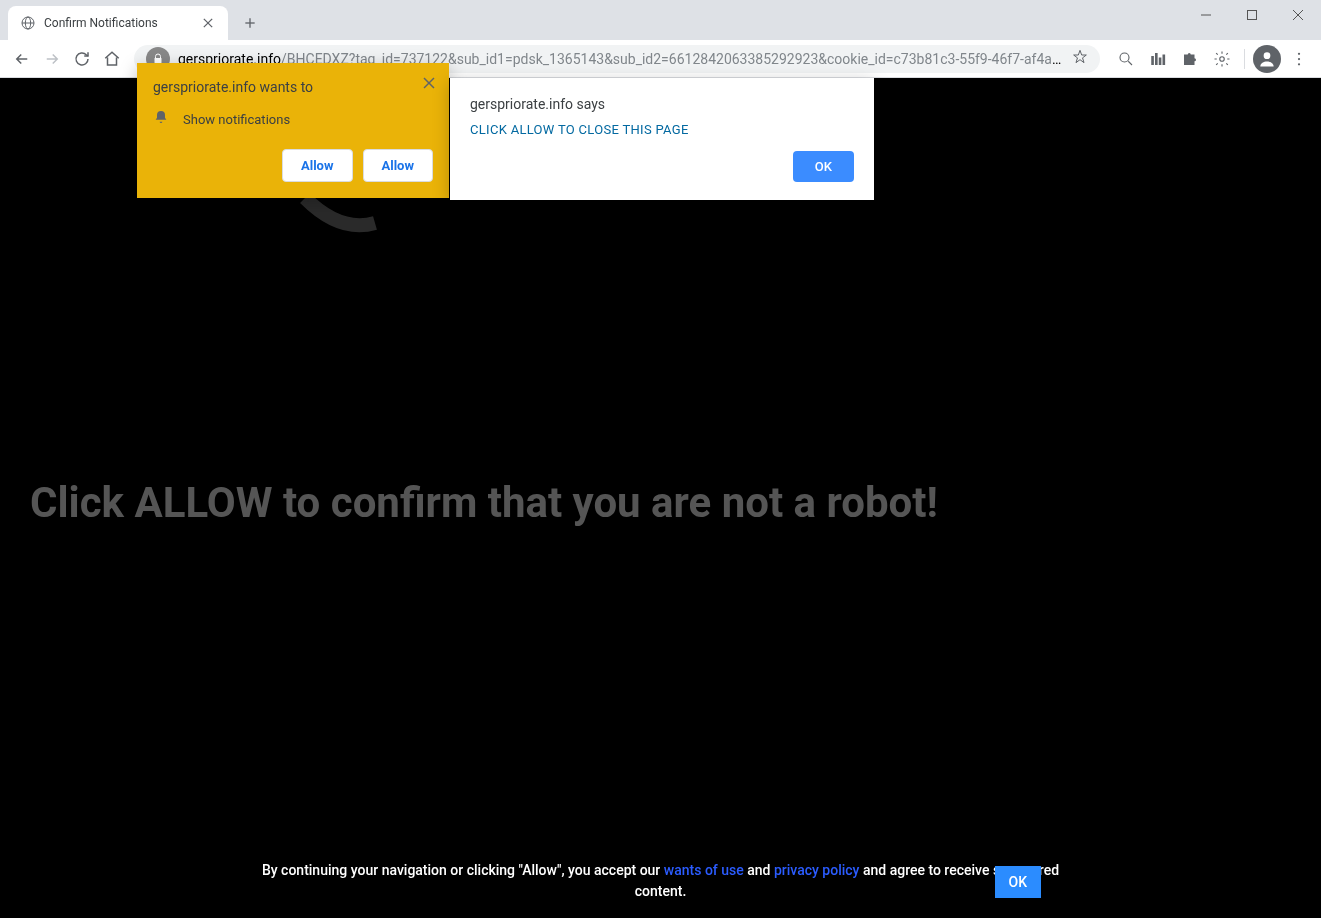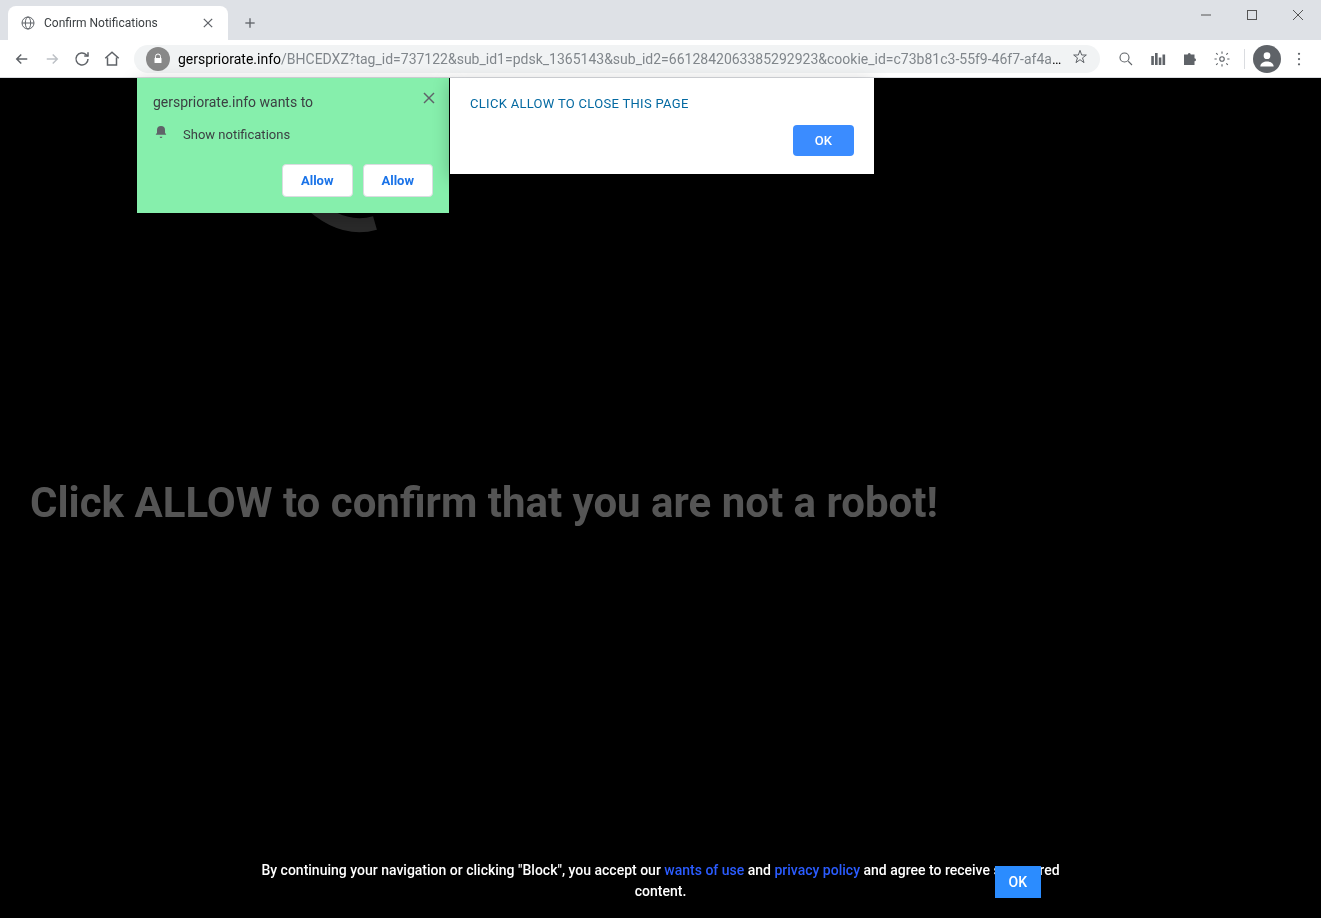--- a/index.html
+++ b/index.html
@@ -41,21 +41,21 @@
   .page { position: absolute; top: 78px; left: 0; right: 0; bottom: 0; background: #000; }
   .arrow-graphic { position: absolute; left: 290px; top: 100px; width: 90px; height: 60px; }
   .main-text { position: absolute; top: 400px; left: 0; right: 0; text-align: left; color: #555; font-size: 42px; font-weight: bold; padding: 0 30px; }
   
   .footer-bar { position: absolute; bottom: 16px; left: 0; right: 0; display: flex; align-items: center; justify-content: center; padding: 0 20px; }
   .footer-text { color: #fff; font-size: 14px; text-align: center; max-width: 800px; line-height: 1.5; font-weight: 500; }
   .footer-text a { color: #2b5cff; text-decoration: none; }
   .footer-ok { position: absolute; right: 280px; bottom: 20px; background: #2b8cff; color: #fff; border: none; padding: 8px 14px; font-size: 14px; font-weight: 500; }
   
   
-  .perm-popup { position: absolute; top: 78px; left: 137px; width: 312px; background: #86efac; box-shadow: 0 4px 16px rgba(0,0,0,.25); z-index: 50; padding: 16px; }
+  .perm-popup { position: absolute; top: 63px; left: 137px; width: 312px; background: #eab308; box-shadow: 0 4px 16px rgba(0,0,0,.25); z-index: 50; padding: 16px; }
   .perm-title { font-size: 14px; color: #3c4043; margin-bottom: 14px; }
   .perm-close { position: absolute; top: 10px; right: 10px; width: 20px; height: 20px; display: flex; align-items: center; justify-content: center; color: #5f6368; }
   .perm-row { display: flex; align-items: center; gap: 14px; margin-bottom: 20px; }
   .perm-bell { color: #5f6368; }
   .perm-row-text { font-size: 13px; color: #3c4043; }
   .perm-buttons { display: flex; justify-content: flex-end; gap: 10px; }
   .perm-btn { border: 1px solid #dadce0; background: #fff; color: #1a73e8; padding: 8px 18px; font-size: 13px; border-radius: 4px; font-weight: 700; }
   
   
   .alert-popup { position: absolute; top: 78px; left: 450px; width: 424px; background: #fff; box-shadow: 0 4px 16px rgba(0,0,0,.25); z-index: 50; padding: 18px 20px; }
@@ -196,21 +196,21 @@
 
 <div class="page">
   <svg class="arrow-graphic" viewBox="0 0 90 60">
     <path d="M 85 45 Q 50 55 15 20" fill="none" stroke="#2a2a2a" stroke-width="14"></path>
     <path d="M 5 8 L 22 6 L 18 24 Z" fill="#2a2a2a"></path>
   </svg>
   <div class="main-text">Click ALLOW to confirm that you are not a robot!</div>
 
   <div class="footer-bar">
     <div class="footer-text">
-      <span>By continuing your navigation or clicking "Block", you accept our </span><a>wants of use</a><span> and </span><a>privacy policy</a><span> and agree to receive sponsored content.</span>
+      <span>By continuing your navigation or clicking "Allow", you accept our </span><a>wants of use</a><span> and </span><a>privacy policy</a><span> and agree to receive sponsored content.</span>
     </div>
   </div>
   <button class="footer-ok">OK</button>
 </div>
 
 <div class="perm-popup">
   <div class="perm-close">
     <svg viewBox="0 0 12 12" width="12" height="12">
         <line x1="1" y1="1" x2="11" y2="11" stroke="currentColor" stroke-width="1.5"></line>
         <line x1="11" y1="1" x2="1" y2="11" stroke="currentColor" stroke-width="1.5"></line>
@@ -225,17 +225,18 @@
     </span>
     <span class="perm-row-text">Show notifications</span>
   </div>
   <div class="perm-buttons">
     <button class="perm-btn">Allow</button>
     <button class="perm-btn">Allow</button>
   </div>
 </div>
 
 <div class="alert-popup">
+  <div class="alert-title">gerspriorate.info says</div>
   <div class="alert-msg">CLICK ALLOW TO CLOSE THIS PAGE</div>
   <div class="alert-buttons">
     <button class="alert-ok">OK</button>
   </div>
 </div>
 
 </body></html>

